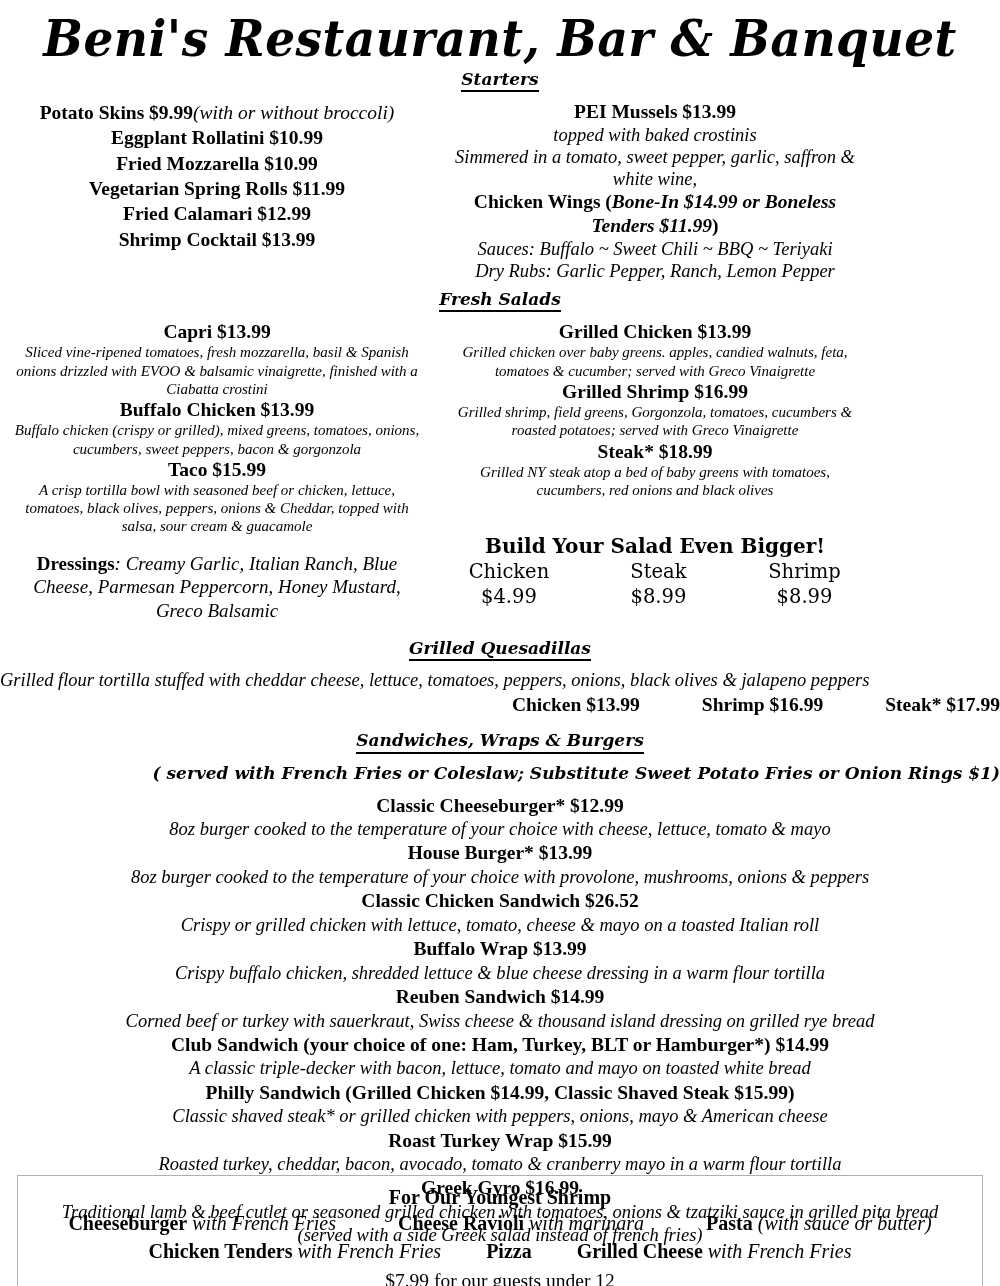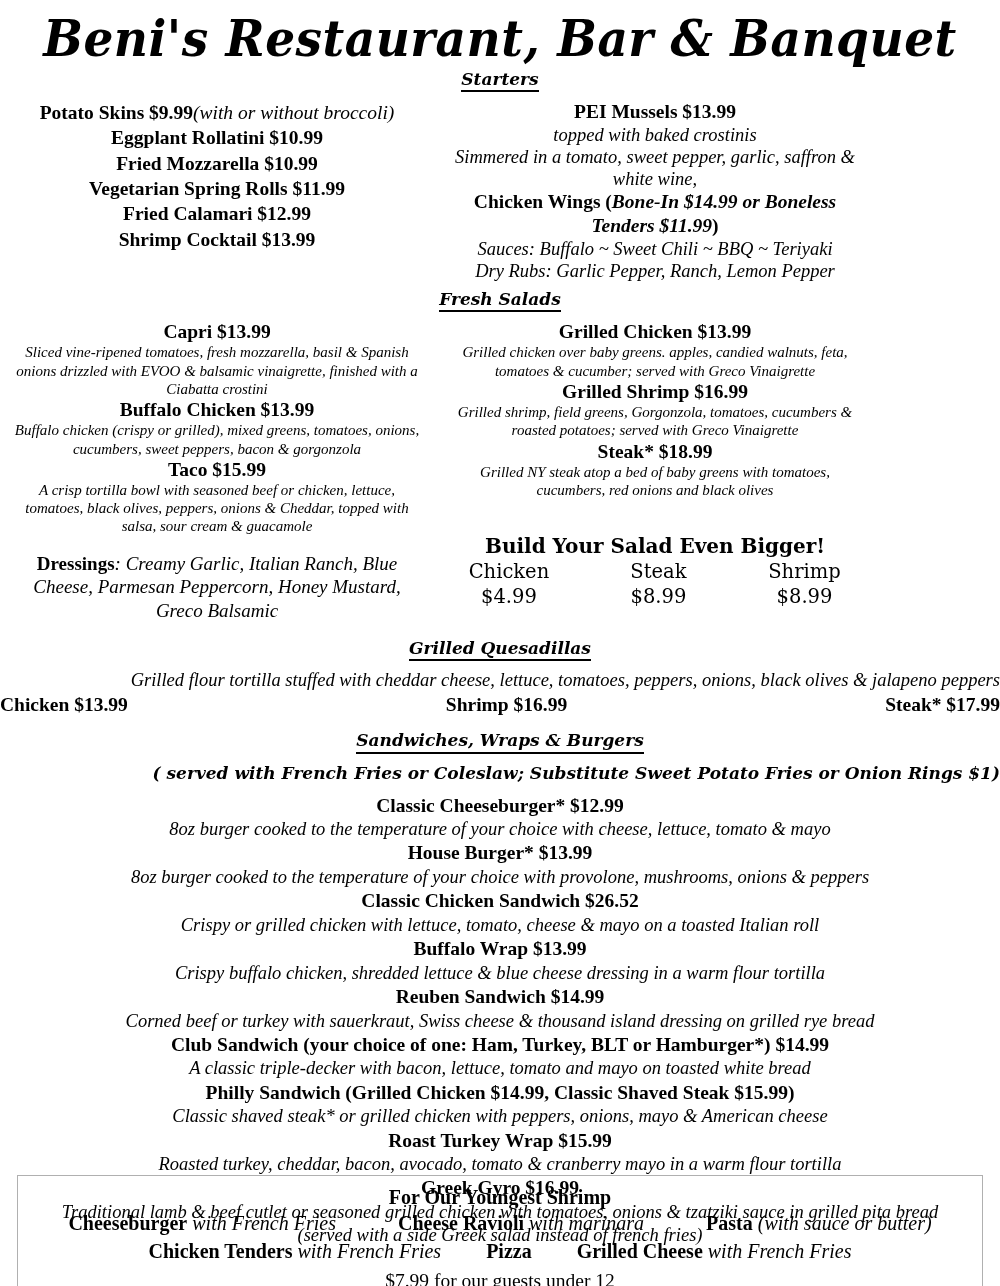--- a/index.html
+++ b/index.html
@@ -118,28 +118,28 @@
     font-size: 19.5px;
     line-height: 1.3;
     display: flex;
     justify-content: center;
     gap: 38px;
   }
 
   
   #quesadillas-section { margin-top: 16px; }
   .full-desc {
-    text-align: right;
+    text-align: left;
     font-style: italic;
     font-size: 18.5px;
     line-height: 1.25;
   }
   .price-row {
     display: flex;
-    justify-content: space-between;
+    justify-content: flex-end;
     gap: 62px;
     font-weight: 700;
     font-size: 19.5px;
     line-height: 1.3;
   }
 
   
   #sandwiches-section { margin-top: 14px; }
   .sandwich-subnote {
     text-align: right;

